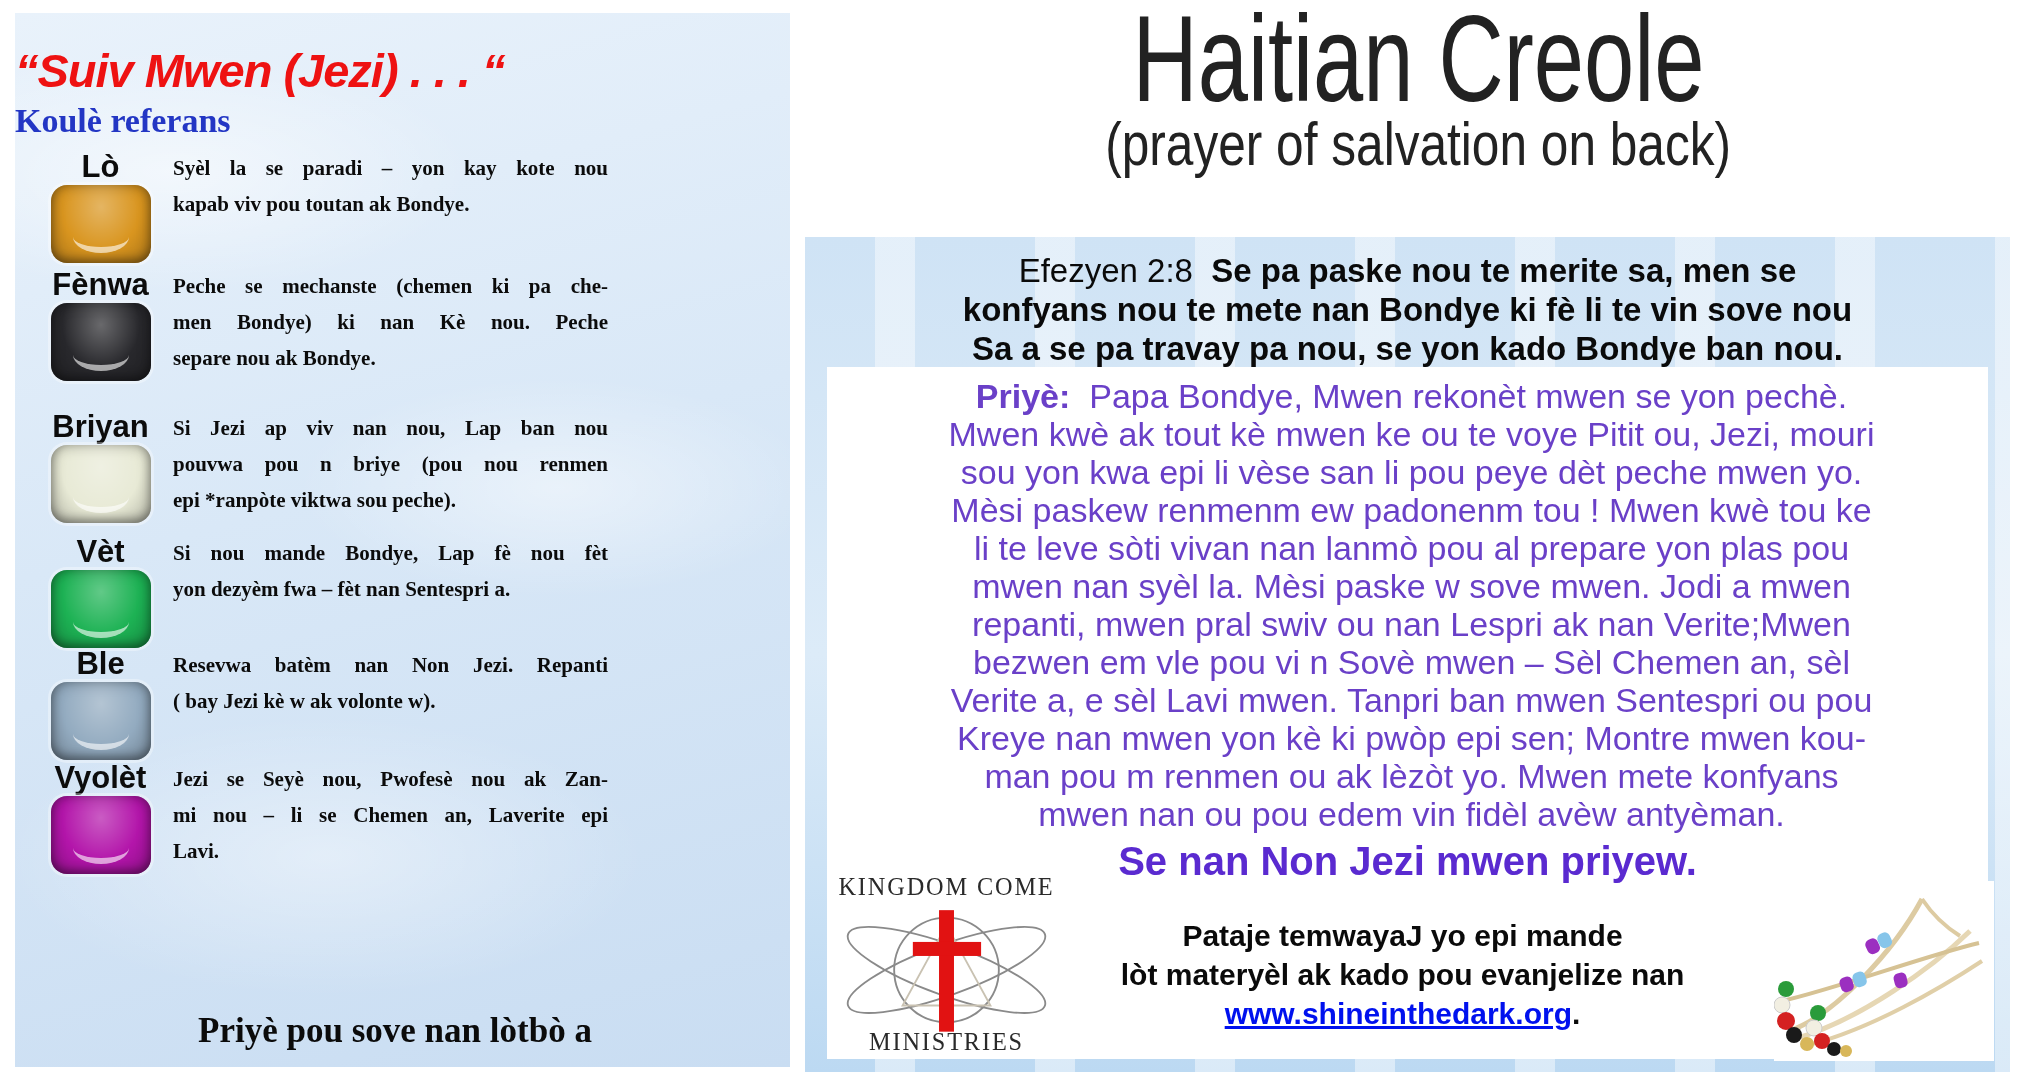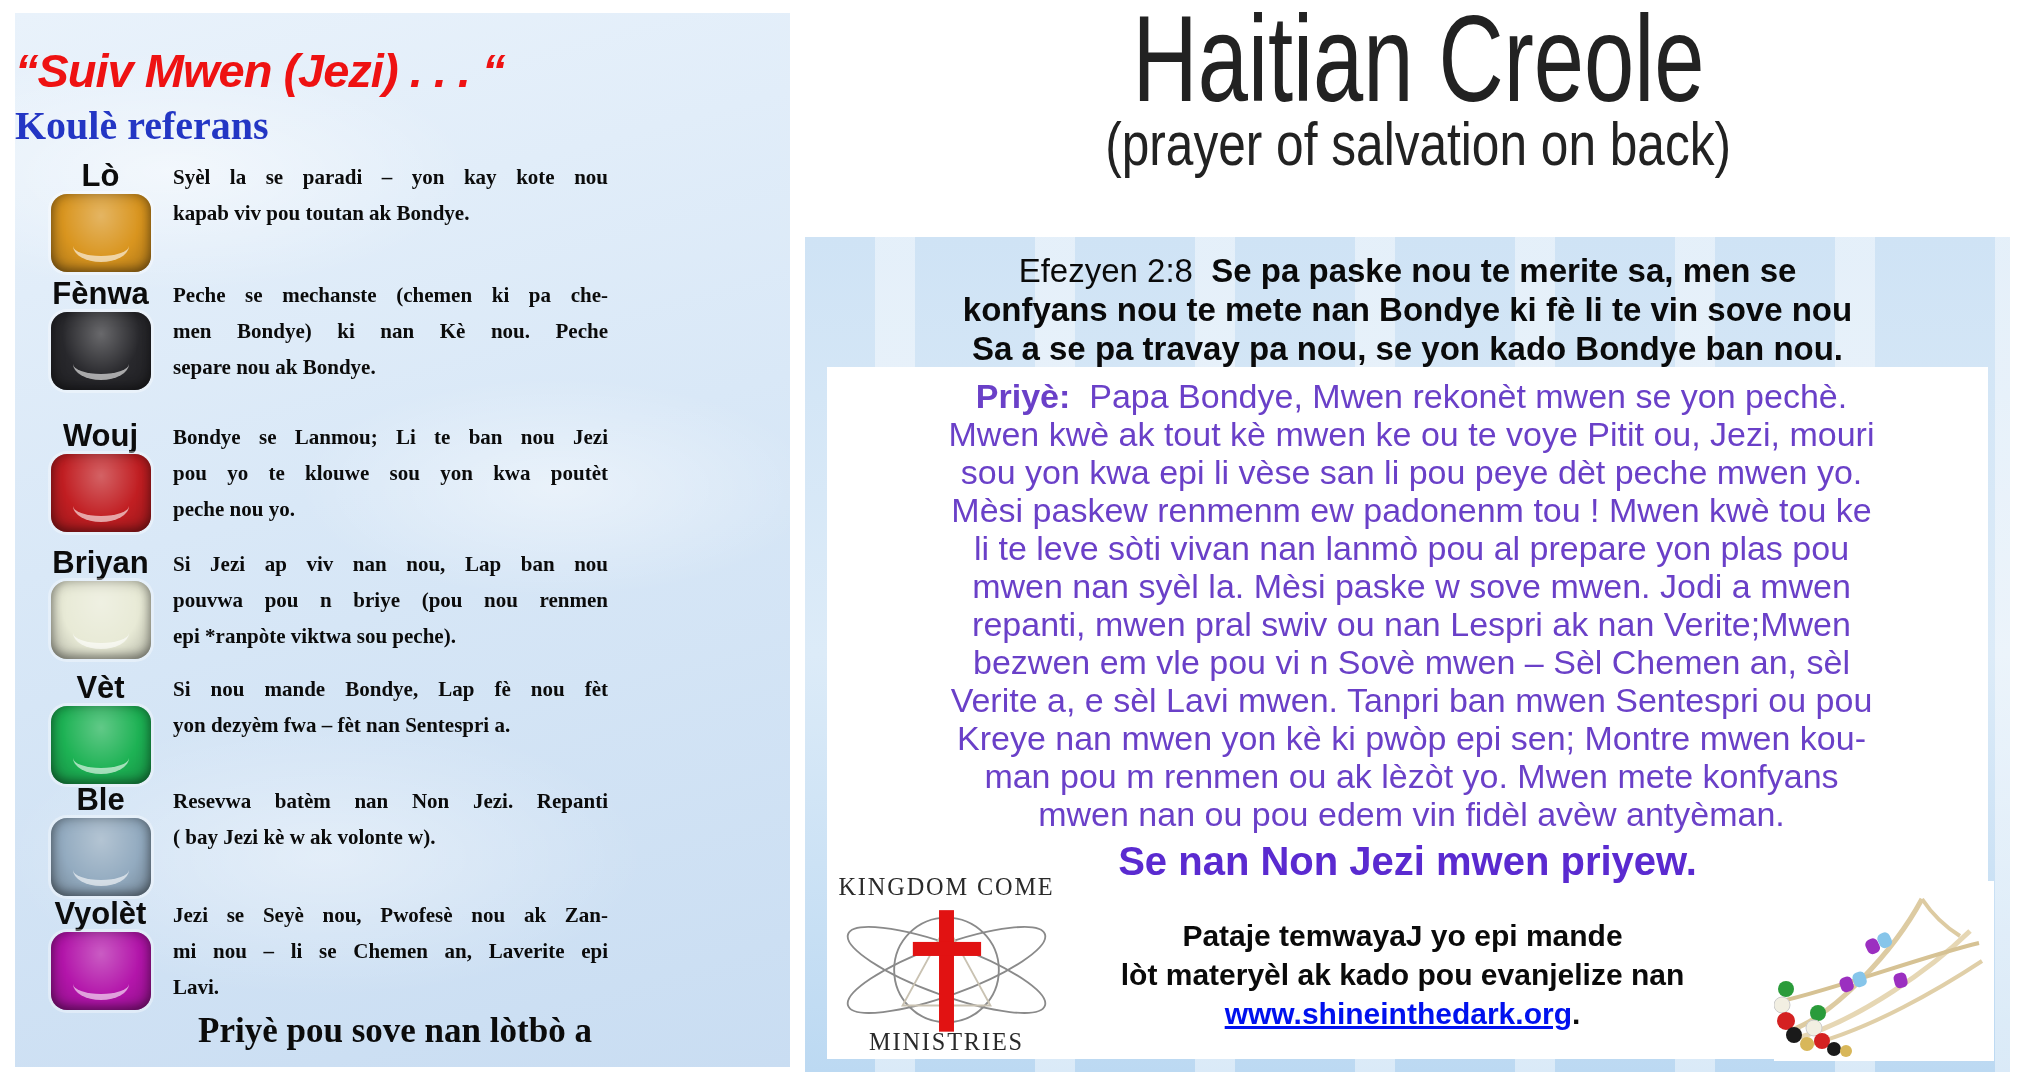--- a/index.html
+++ b/index.html
@@ -10,21 +10,21 @@
   .left-card{position:absolute;left:15px;top:13px;width:775px;height:1054px;
     background:
       radial-gradient(ellipse 300px 120px at 20% 15%, rgba(255,255,255,.55), rgba(255,255,255,0)),
       radial-gradient(ellipse 260px 110px at 70% 45%, rgba(255,255,255,.45), rgba(255,255,255,0)),
       radial-gradient(ellipse 320px 140px at 40% 80%, rgba(255,255,255,.4), rgba(255,255,255,0)),
       linear-gradient(165deg,#e9f2fb 0%,#d9e8f7 45%,#c9ddf2 100%);}
   .left-header{width:585px;text-align:left;}
   .left-title{margin-top:30px;font-size:47px;font-weight:bold;font-style:italic;
     color:#ee1212;letter-spacing:-1px;white-space:nowrap;}
   .left-subtitle{margin-top:4px;font-family:"Liberation Serif",serif;font-weight:bold;
-    font-size:40px;color:#2336c4;}
+    font-size:34px;color:#2336c4;}
   .rows{margin-top:10px;}
   .row{display:flex;align-items:flex-start;padding-left:13px;}
   .row.r1{height:118px;} .row.r2{height:142px;} .row.r3{height:127px;}
   .row.r4{height:125px;} .row.r5{height:112px;} .row.r6{height:114px;} .row.r7{height:130px;}
   .bead-col{width:145px;flex:0 0 145px;text-align:center;}
   .bead-label{font-size:31px;font-weight:bold;color:#0c0c0c;line-height:33px;}
   .bead{position:relative;width:100px;height:78px;margin:2px auto 0 auto;border-radius:16px;
         box-shadow:inset 0 0 14px rgba(0,0,0,.35), inset 0 -4px 8px rgba(0,0,0,.25), 0 0 0 3px rgba(255,255,255,.35);}
   .bead::before{content:"";position:absolute;inset:0;border-radius:16px;
         background:radial-gradient(ellipse at 50% 28%, rgba(255,255,255,.30), rgba(0,0,0,0) 55%, rgba(0,0,0,.22) 100%);}
@@ -93,31 +93,20 @@
           <div class="bead-label">Fènwa</div>
           <div class="bead" style="background-color: rgb(40, 40, 44);"></div>
         </div>
         <div class="row-text">
             <div class="ln ln-just">Peche se mechanste (chemen ki pa che-</div>
             <div class="ln ln-just">men Bondye)  ki nan Kè nou. Peche</div>
             <div class="ln">separe nou ak Bondye.</div>
           </div>
       </div>
 
-      <div class="row r3">
-        <div class="bead-col">
-          <div class="bead-label">Wouj</div>
-          <div class="bead" style="background-color: rgb(193, 30, 34);"></div>
-        </div>
-        <div class="row-text">
-            <div class="ln ln-just">Bondye se Lanmou; Li te ban nou Jezi</div>
-            <div class="ln ln-just">pou yo te klouwe sou yon kwa poutèt</div>
-            <div class="ln">peche nou yo.</div>
-          </div>
-      </div>
 
       <div class="row r4">
         <div class="bead-col">
           <div class="bead-label">Briyan</div>
           <div class="bead" style="background-color: rgb(232, 234, 214);"></div>
         </div>
         <div class="row-text">
             <div class="ln ln-just">Si Jezi ap viv nan nou, Lap ban nou</div>
             <div class="ln ln-just">pouvwa pou n briye (pou nou renmen</div>
             <div class="ln">epi *ranpòte viktwa sou peche).</div>

